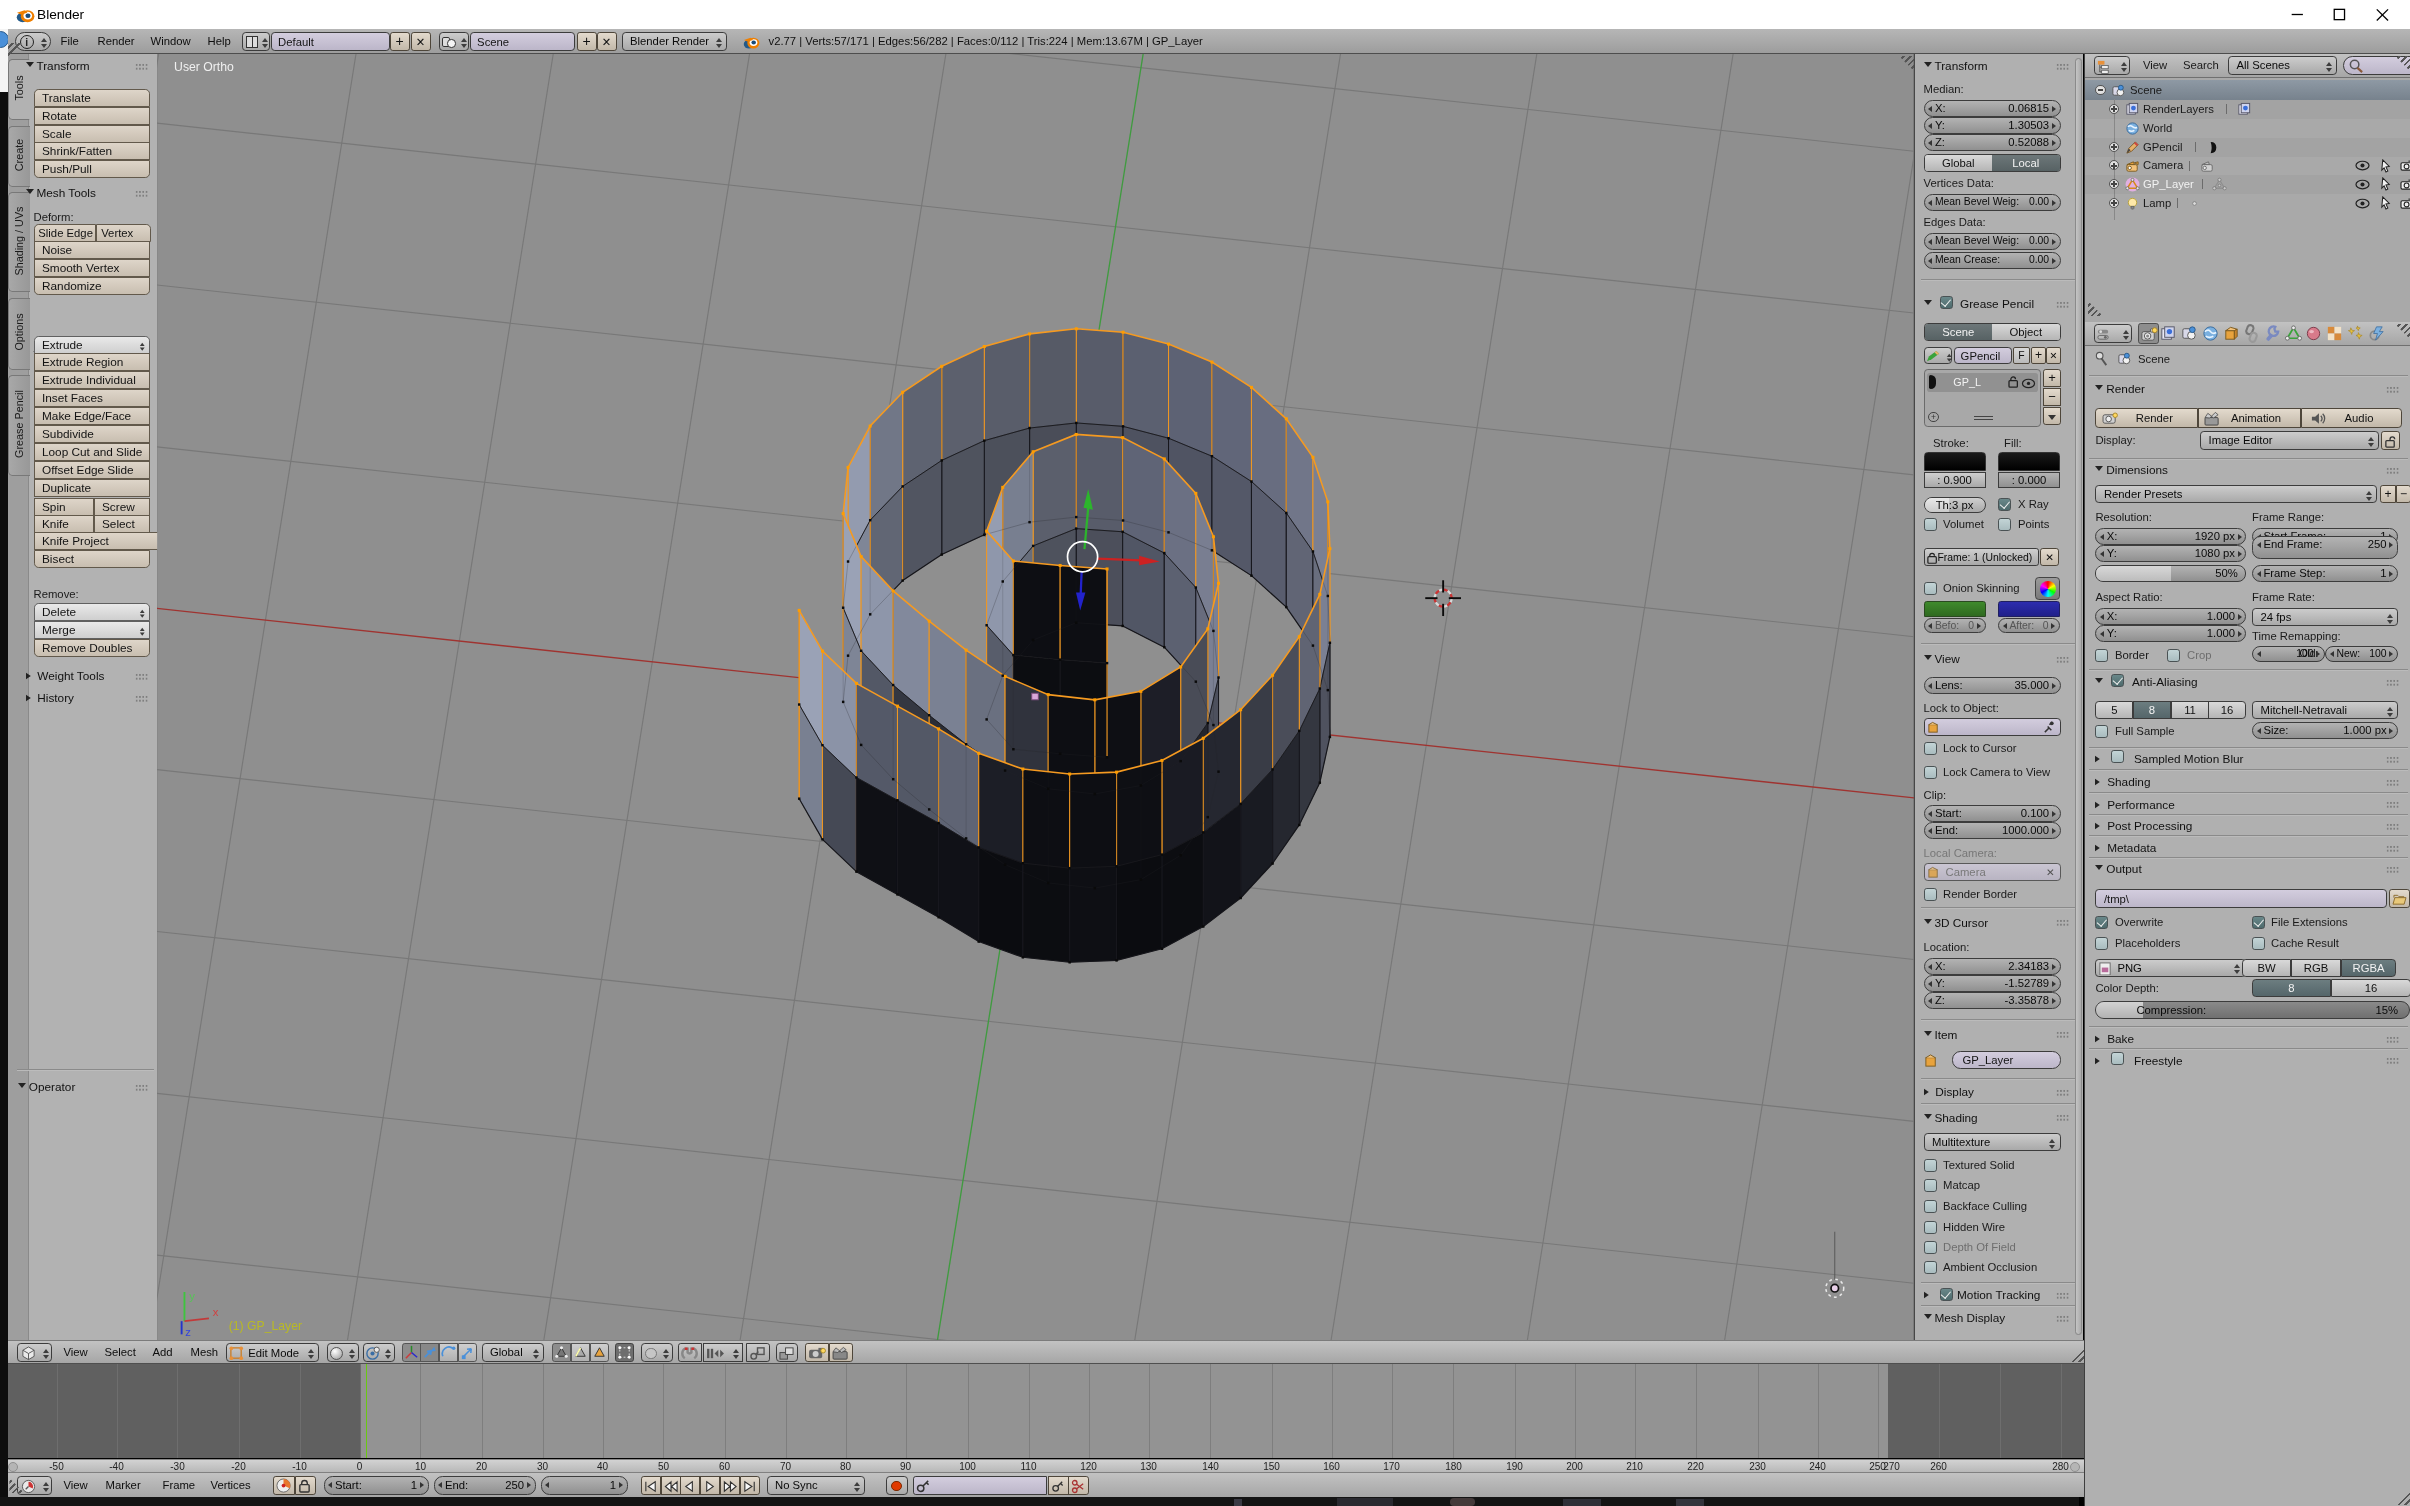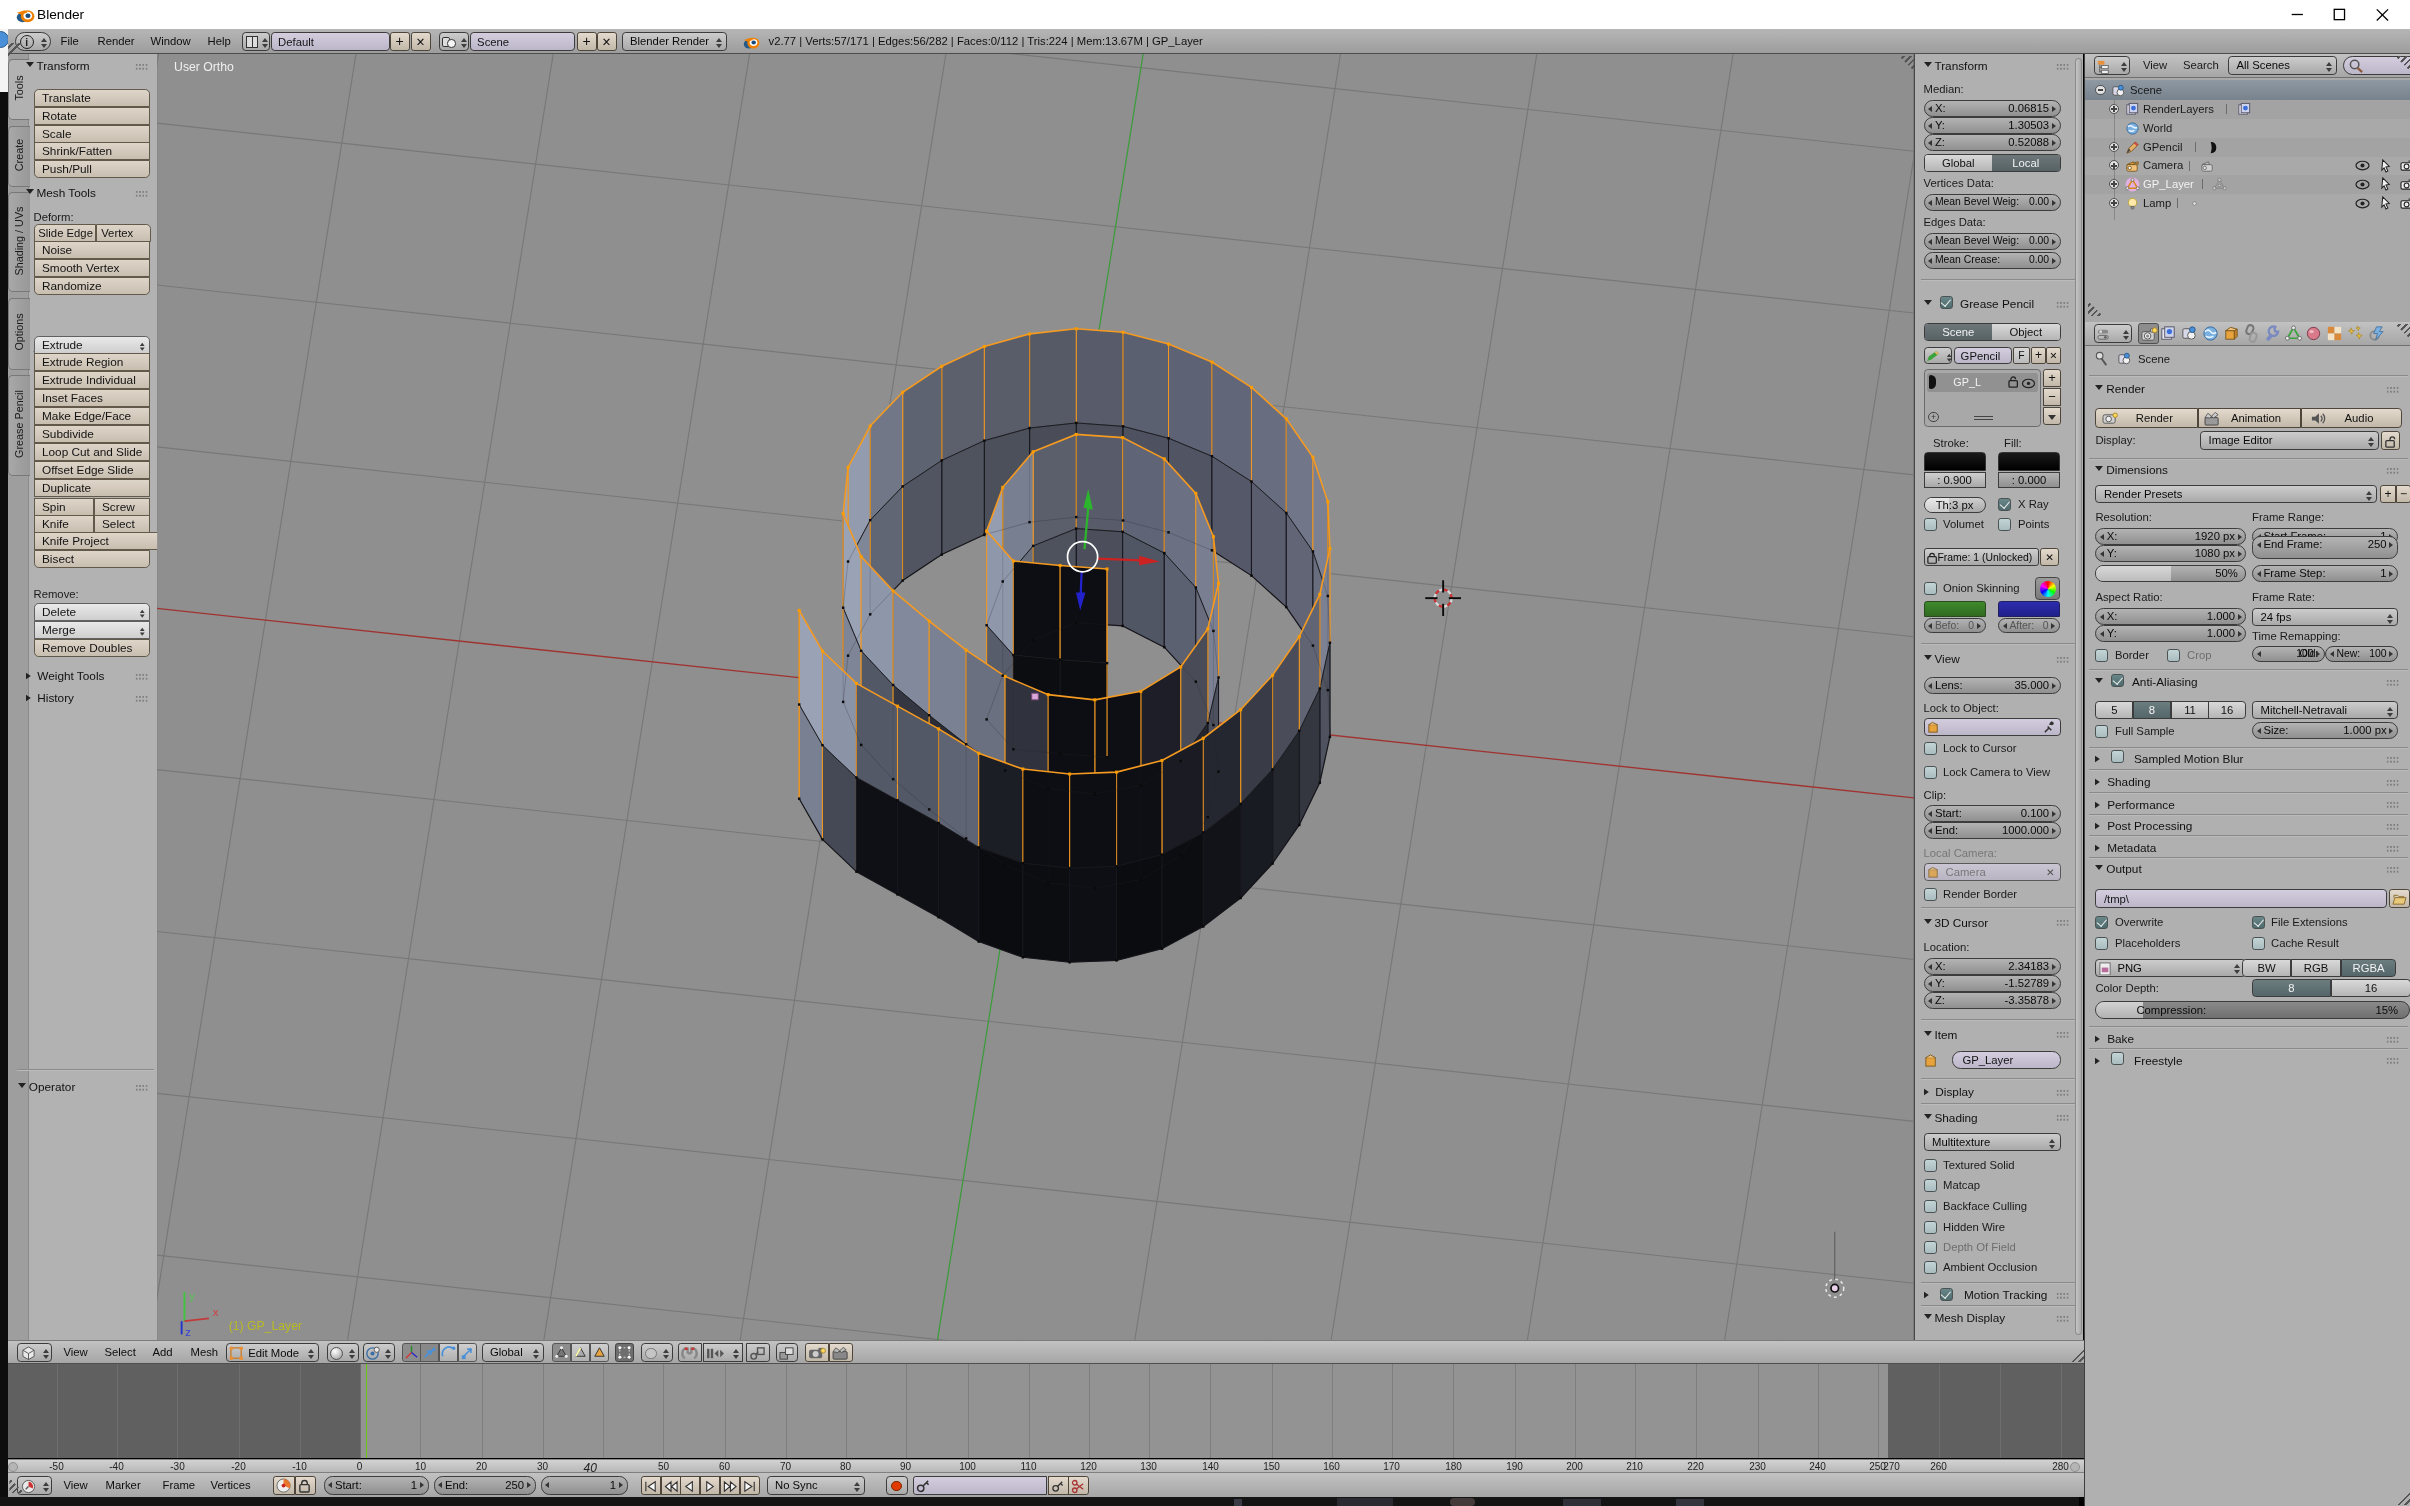--- a/index.html
+++ b/index.html
@@ -1066,21 +1066,21 @@
     <div class="lbl" style="left:28px;top:1146px;color:#1a1a1a;font-size:11.3px;">Backface Culling</div>
 <div class="cb" style="left:8.5px;top:1167px;"></div>
     <div class="lbl" style="left:28px;top:1167px;color:#1a1a1a;font-size:11.3px;">Hidden Wire</div>
 <div class="cb" style="left:8.5px;top:1187px;"></div>
     <div class="lbl" style="left:28px;top:1187px;color:#6e6e6e;font-size:11.3px;">Depth Of Field</div>
 <div class="cb" style="left:8.5px;top:1207px;"></div>
     <div class="lbl" style="left:28px;top:1207px;color:#1a1a1a;font-size:11.3px;">Ambient Occlusion</div>
 <div class="sep" style="left:5.6px;top:1228px;width:156px;"></div>
 <div class="cb on" style="left:24.5px;top:1234px;"></div>
     <div class="hdrt" style="left:7.5px;top:1234px;font-size:11.8px;color:#111;"><span class="tri-r" style="transform:scale(.8);"></span></div>
-    <div class="hdrt" style="left:49px;top:1234px;font-size:11.8px;color:#111;text-align:right;">Motion Tracking</div>
+    <div class="hdrt" style="left:42px;top:1234px;font-size:11.8px;color:#111;text-align:right;">Motion Tracking</div>
     <div class="grip" style="left:141px;top:1238px;"></div>
 <div class="sep" style="left:5.6px;top:1251px;width:156px;"></div>
 <div class="hdrt" style="left:7.5px;top:1257px;font-size:11.8px;color:#111;"><span class="tri-d" style="transform:scale(.8);"></span>Mesh Display</div>
     <div class="grip" style="left:141px;top:1261px;"></div>
 <div class="abs" style="left:160px;top:3.8px;width:6.6px;height:1277px;background:#a2a2a2;border-radius:3.8px;"></div>
 <div class="abs" style="left:160px;top:3.8px;width:6.6px;height:1277px;background:linear-gradient(90deg,#c4c4c4,#ababab);border:0.9px solid #8a8a8a;border-radius:3.8px;"></div>
 </div>
 <div class="abs" style="left:7.5px;top:1340px;width:2076px;height:23.5px;background:linear-gradient(#c2c2c2,#a6a6a6);border-top:0.9px solid #7b7b7b;border-bottom:0.9px solid #4f4f4f;">
 <div class="dd" style="left:9.4px;top:1.9px;width:35px;height:19px;">
       <svg width="15" height="15" style="position:absolute;left:2.8px;top:1.9px;" viewBox="0 0 16 16">
@@ -1250,21 +1250,21 @@
 <div class="abs" style="left:7.5px;top:1459px;width:2076px;height:13px;background:linear-gradient(#d2d2d2,#b8b8b8);border-top:0.9px solid #888;">
 <div class="abs" style="left:30px;top:0.9px;width:38px;text-align:center;font-size:10px;color:#222;">-50</div>
     <div class="abs" style="left:90px;top:0.9px;width:38px;text-align:center;font-size:10px;color:#222;">-40</div>
     <div class="abs" style="left:151px;top:0.9px;width:38px;text-align:center;font-size:10px;color:#222;">-30</div>
     <div class="abs" style="left:212px;top:0.9px;width:38px;text-align:center;font-size:10px;color:#222;">-20</div>
     <div class="abs" style="left:273px;top:0.9px;width:38px;text-align:center;font-size:10px;color:#222;">-10</div>
     <div class="abs" style="left:333px;top:0.9px;width:38px;text-align:center;font-size:10px;color:#222;">0</div>
     <div class="abs" style="left:394px;top:0.9px;width:38px;text-align:center;font-size:10px;color:#222;">10</div>
     <div class="abs" style="left:455px;top:0.9px;width:38px;text-align:center;font-size:10px;color:#222;">20</div>
     <div class="abs" style="left:516px;top:0.9px;width:38px;text-align:center;font-size:10px;color:#222;">30</div>
-    <div class="abs" style="left:576px;top:0.9px;width:38px;text-align:left;font-size:12px;color:#222;font-style:italic;">40</div>
+    <div class="abs" style="left:576px;top:0.9px;width:38px;text-align:center;font-size:10px;color:#222;">40</div>
     <div class="abs" style="left:637px;top:0.9px;width:38px;text-align:center;font-size:10px;color:#222;">50</div>
     <div class="abs" style="left:698px;top:0.9px;width:38px;text-align:center;font-size:10px;color:#222;">60</div>
     <div class="abs" style="left:759px;top:0.9px;width:38px;text-align:center;font-size:10px;color:#222;">70</div>
     <div class="abs" style="left:819px;top:0.9px;width:38px;text-align:center;font-size:10px;color:#222;">80</div>
     <div class="abs" style="left:879px;top:0.9px;width:38px;text-align:center;font-size:10px;color:#222;">90</div>
     <div class="abs" style="left:941px;top:0.9px;width:38px;text-align:center;font-size:10px;color:#222;">100</div>
     <div class="abs" style="left:1002px;top:0.9px;width:38px;text-align:center;font-size:10px;color:#222;">110</div>
     <div class="abs" style="left:1062px;top:0.9px;width:38px;text-align:center;font-size:10px;color:#222;">120</div>
     <div class="abs" style="left:1122px;top:0.9px;width:38px;text-align:center;font-size:10px;color:#222;">130</div>
     <div class="abs" style="left:1184px;top:0.9px;width:38px;text-align:center;font-size:10px;color:#222;">140</div>

